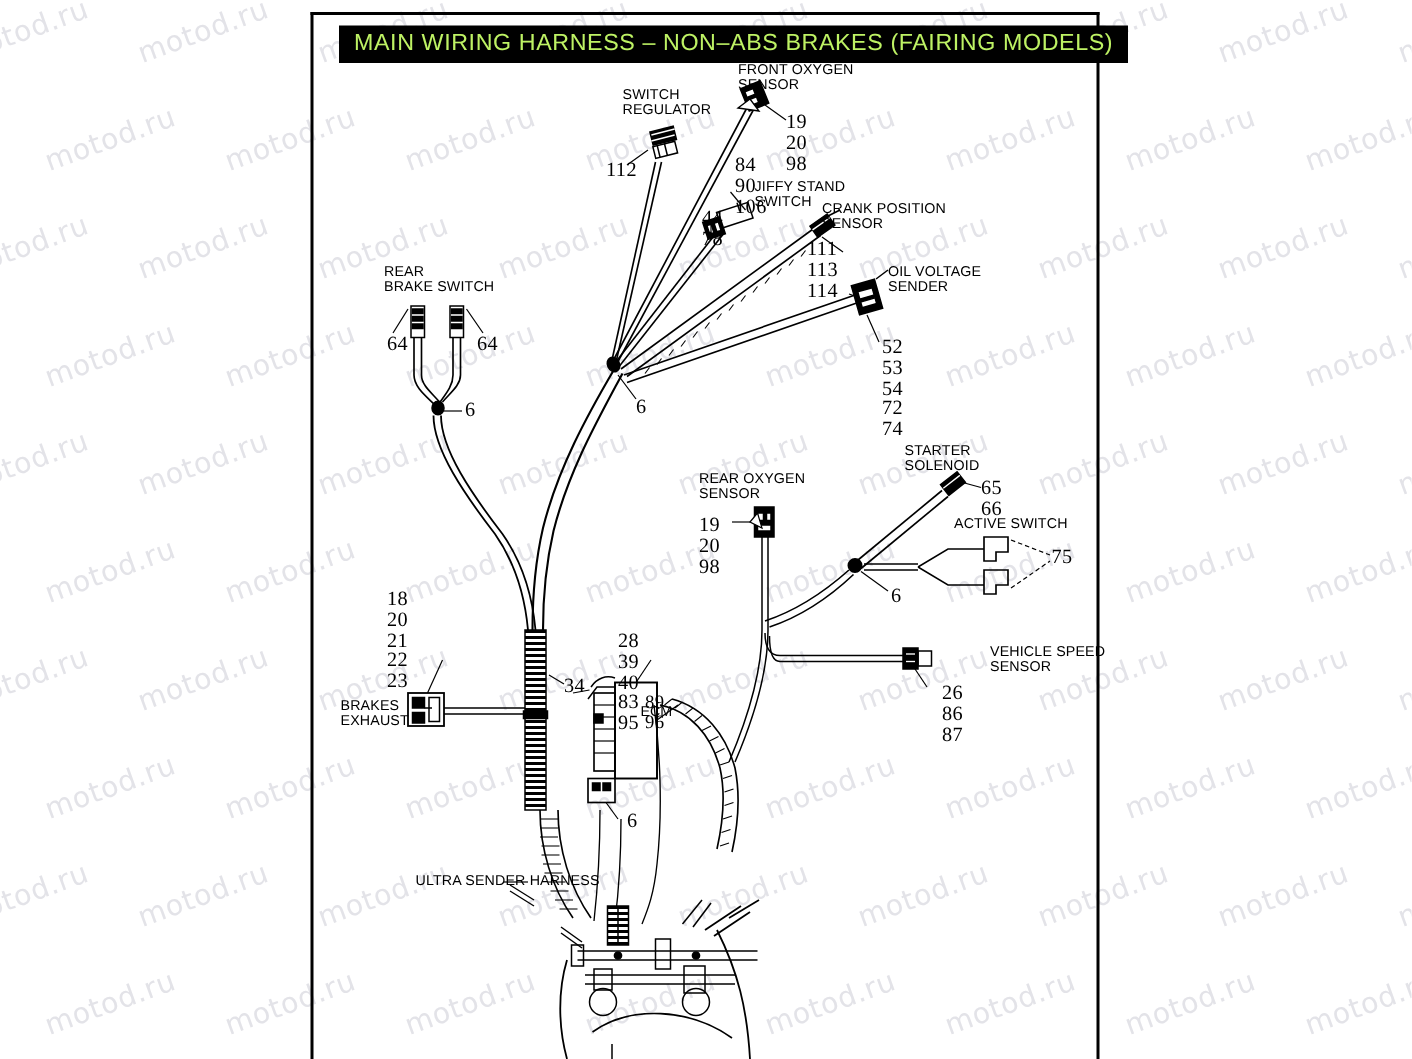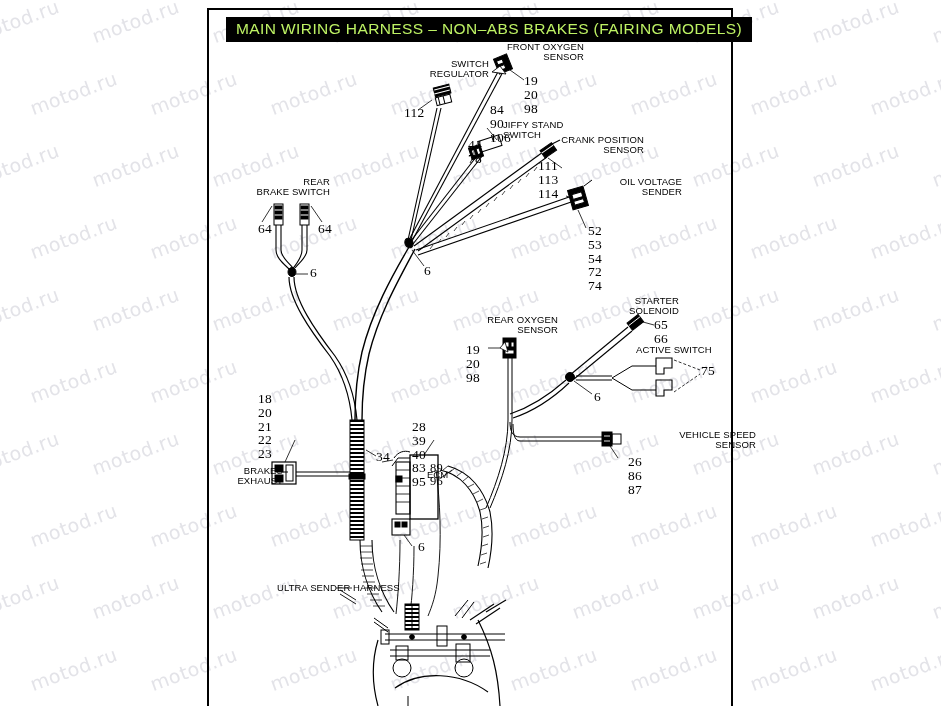--- a/index.html
+++ b/index.html
@@ -23,21 +23,21 @@
              font-size:15.5px;letter-spacing:.4px;white-space:nowrap;z-index:6;}
 
   
   #art{position:absolute;left:0;top:0;width:941px;height:706px;z-index:4;
        pointer-events:none;}
 
   
   .lbl{position:absolute;z-index:5;white-space:pre;line-height:1.02;
        font-family:"Liberation Sans","DejaVu Sans",sans-serif;color:#000;}
   .cap{font-size:9.5px;letter-spacing:.1px;font-stretch:condensed;}
-  .cap.c{text-align:right;}
+  .cap.c{text-align:left;}
   .num{font-size:13.5px;letter-spacing:.3px;font-family:Liberation Serif, serif;}
   .num.s{font-size:12.5px;}
   .ecm{font-size:9.5px;}
 </style>
 </head>
 <body>
 
 <div id="watermark">
     <div class="wm" style="color: rgb(227, 227, 232); left: -30px; top: 10px;">motod.ru</div>
     <div class="wm" style="color: rgb(227, 227, 232); left: 90px; top: 10px;">motod.ru</div>

